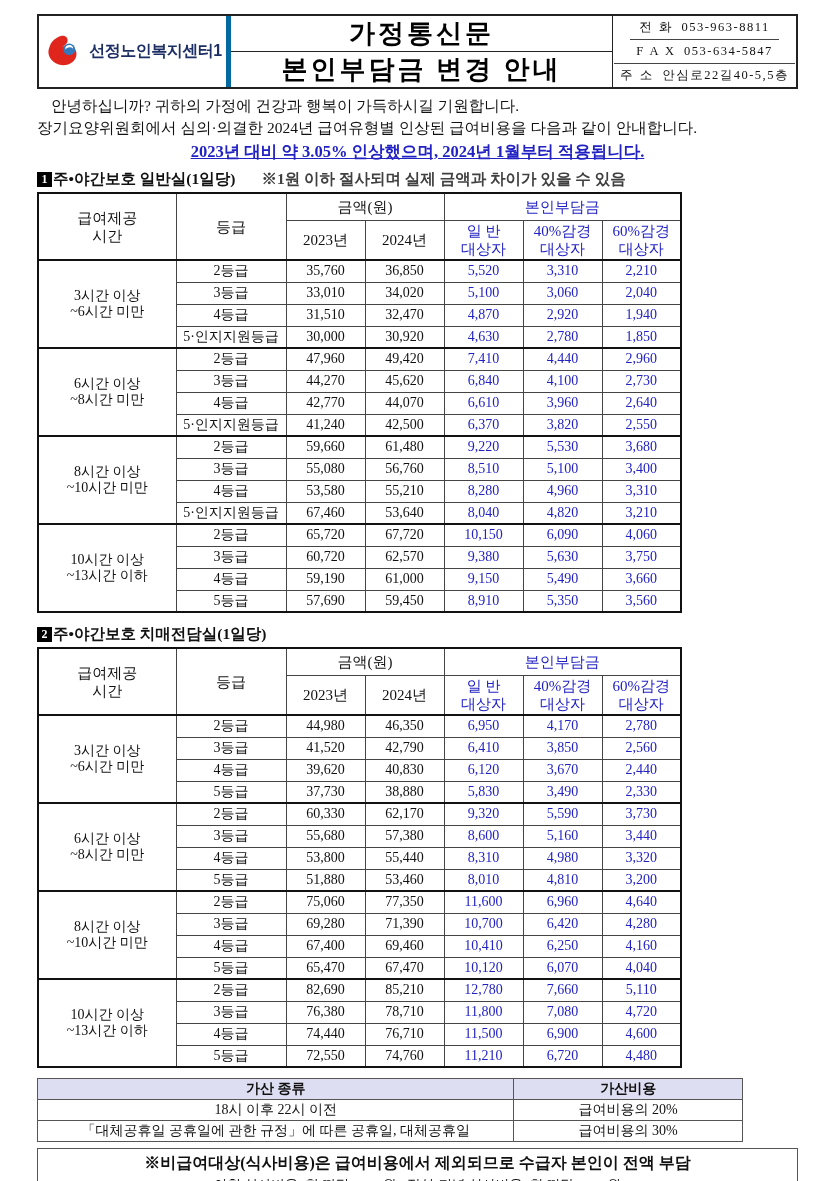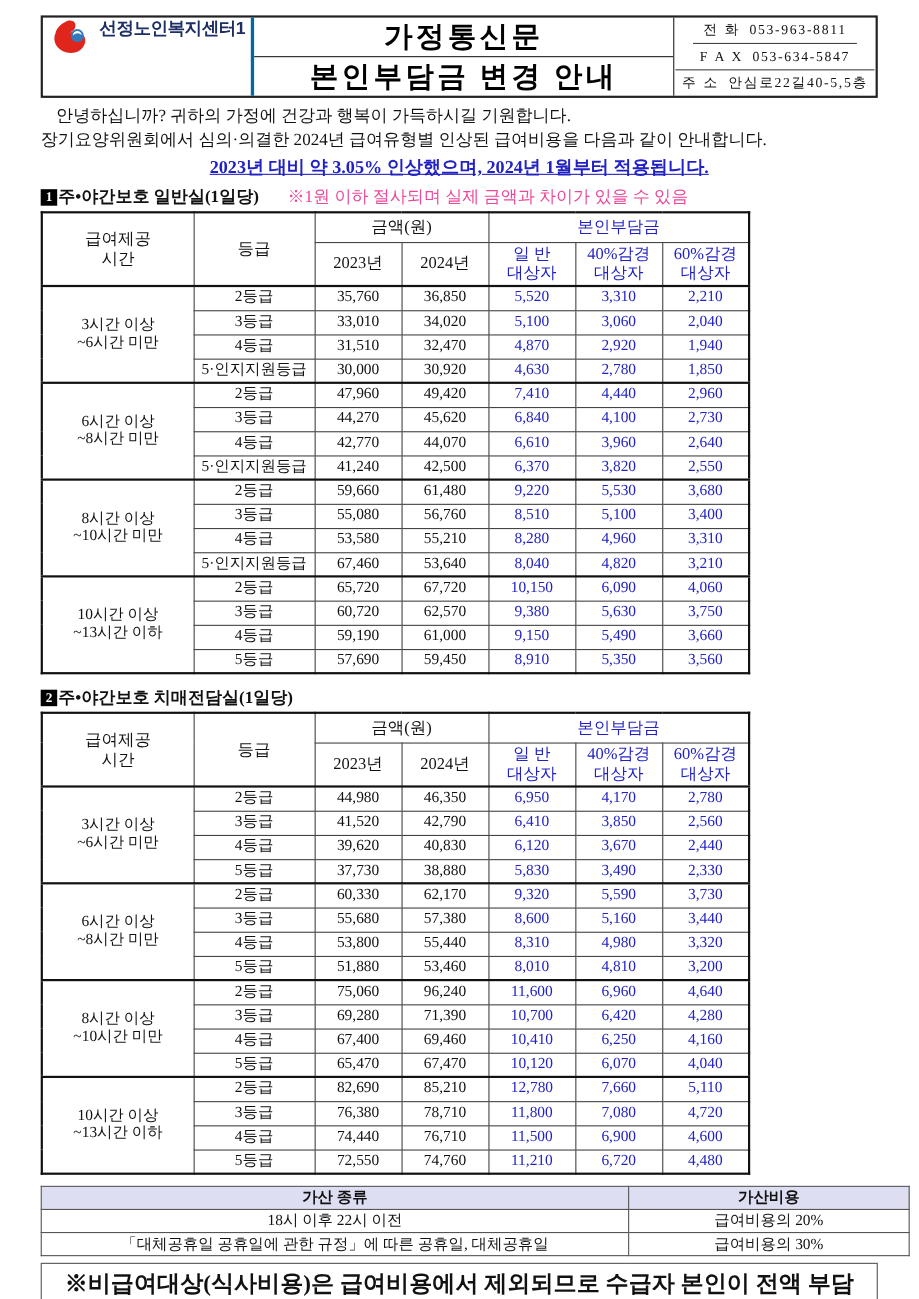--- a/index.html
+++ b/index.html
@@ -9,22 +9,22 @@
     font-family:"Liberation Serif","DejaVu Serif",serif;
     color:#111;
   }
   .page { padding:14px 37px 0 37px; width:835px; }
 
   
   .header-box {
     display:flex; width:761px; border:2px solid #222; height:75px;
   }
   .logo-cell {
-    width:192px; border-right:3px solid #0369a1;
-    display:flex; align-items:flex-start; justify-content:center; gap:4px;
+    width:192px; border-right:5px solid #0369a1;
+    display:flex; align-items:center; justify-content:center; gap:4px;
   }
   .logo-text { font-weight:bold; font-size:16px; color:#1c2e63; letter-spacing:-0.5px; font-family:"Liberation Sans","DejaVu Sans",sans-serif; }
   .title-cell { flex:1; border-right:1px solid #222; display:flex; flex-direction:column; }
   .title-line { flex:1; display:flex; align-items:center; justify-content:center;
     font-size:26px; font-weight:bold; letter-spacing:3px; color:#000; }
   .title-line.second { border-top:1px solid #222; }
   .contact-cell { width:183px; display:flex; flex-direction:column; font-size:12.5px;align-items:center; }
   .contact-row { flex:1; display:flex; align-items:center; padding:0 6px; white-space:nowrap; }
   .contact-row + .contact-row { border-top:1px solid #444; }
   .c-label { letter-spacing:2px; margin-right:8px; }
@@ -37,21 +37,21 @@
     text-align:center; color:#2222c4; font-weight:bold; font-size:16.5px;
     text-decoration:underline; margin-top:2px;
   }
 
   
   .section-title { display:flex; align-items:center; margin-top:6px; margin-bottom:2px; font-size:15.5px; font-weight:bold; }
   .num-box {
     display:inline-flex; align-items:center; justify-content:center;
     width:15px; height:15px; background:#000; color:#fff; font-size:12px; margin-right:1px; flex:0 0 auto;
   }
-  .red-note { color:#ec4899; margin-left:26px; font-weight:normal; }
+  .red-note { color:#404040; margin-left:26px; font-weight:bold; }
 
   
   table.rate-table { width:645px; border-collapse:collapse; table-layout:fixed; }
   table.rate-table th, table.rate-table td {
     border:1px solid #444; text-align:center; vertical-align:middle; padding:0 2px;
   }
   table.rate-table { border:2px solid #111; }
   table.rate-table thead th { font-weight:normal; font-size:15px; line-height:18px; }
   table.rate-table thead tr.r1 th { height:27px; }
   table.rate-table thead tr.r2 th { height:40px; }
@@ -61,31 +61,31 @@
   .blue { color:#2222c4; }
   .col-time  { width:138px; }
   .col-grade { width:110px; }
   .col-2023  { width:108px; }
   .col-2024  { width:92px;  }
   .col-cp    { width:104px; }
   td.time-cell { font-size:14.5px; white-space:pre-line; line-height:20px; }
   td.copay-cell { color:#2222c4; }
 
   
-  table.extra-table { width:790px; border-collapse:collapse; margin-top:10px; border:1px solid #555; }
+  table.extra-table { width:706px; border-collapse:collapse; margin-top:10px; border:1px solid #555; }
   table.extra-table th, table.extra-table td {
     border:1px solid #555; text-align:center; height:20px; font-size:14px; padding:1px 2px;
   }
   table.extra-table th { background:#dedef2; font-weight:bold; }
   .col-kind { width:515px; }
   .col-cost { width:246px; }
 
   
   .footer-box { width:761px; border:1px solid #555; margin-top:6px; padding:4px 0 5px 0; text-align:center; }
-  .footer-main { font-size:21px; font-weight:bold; }
+  .footer-main { font-size:16px; font-weight:bold; }
   .footer-sub  { font-size:13.5px; margin-top:2px; }
 </style>
 </head>
 <body>
 
 <div class="page">
 
   <div class="header-box">
     <div class="logo-cell">
       <svg width="42" height="38" viewBox="0 0 64 56" aria-hidden="true">
@@ -389,21 +389,21 @@
           <td class="copay-cell">4,810</td>
           <td class="copay-cell">3,200</td>
         </tr>
       </tbody>
       <tbody>
         <tr>
           <td rowspan="4" class="time-cell">8시간 이상
 ~10시간 미만</td>
           <td class="">2등급</td>
           <td class="">75,060</td>
-          <td class="">96,240</td>
+          <td class="">77,350</td>
           <td class="copay-cell">11,600</td>
           <td class="copay-cell">6,960</td>
           <td class="copay-cell">4,640</td>
         </tr>
         <tr>
           <td class="">3등급</td>
           <td class="">69,280</td>
           <td class="">71,390</td>
           <td class="copay-cell">10,700</td>
           <td class="copay-cell">6,420</td>

